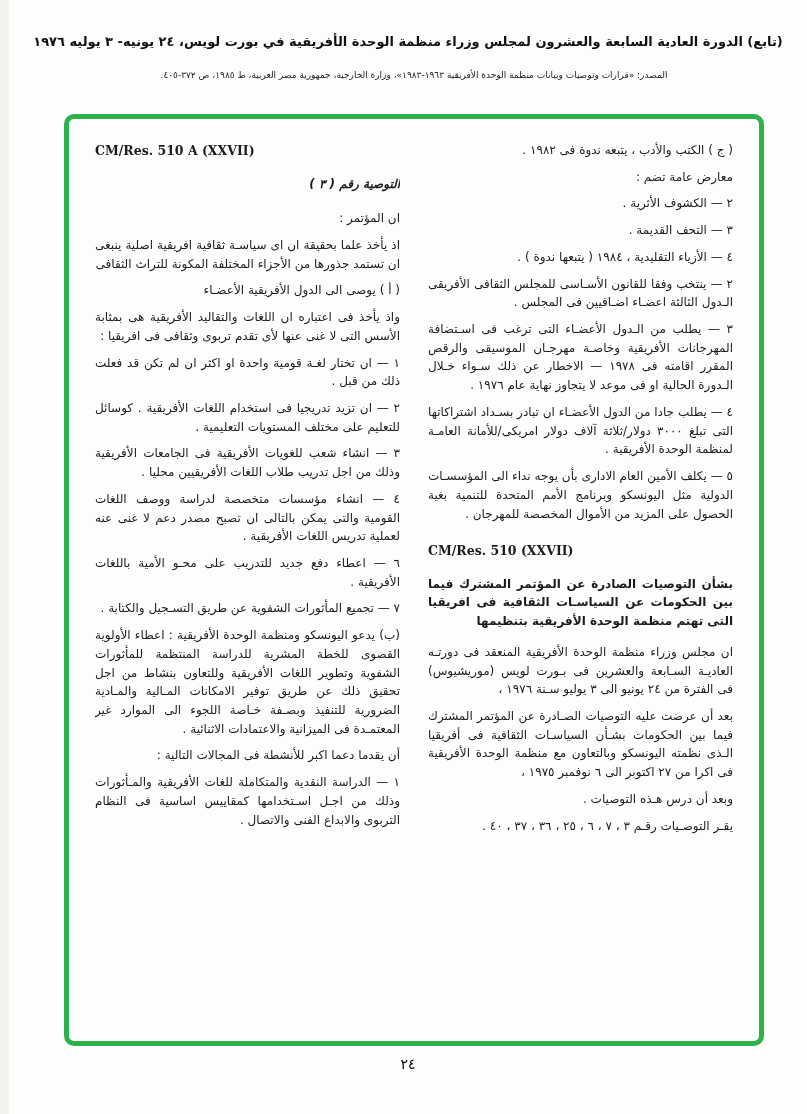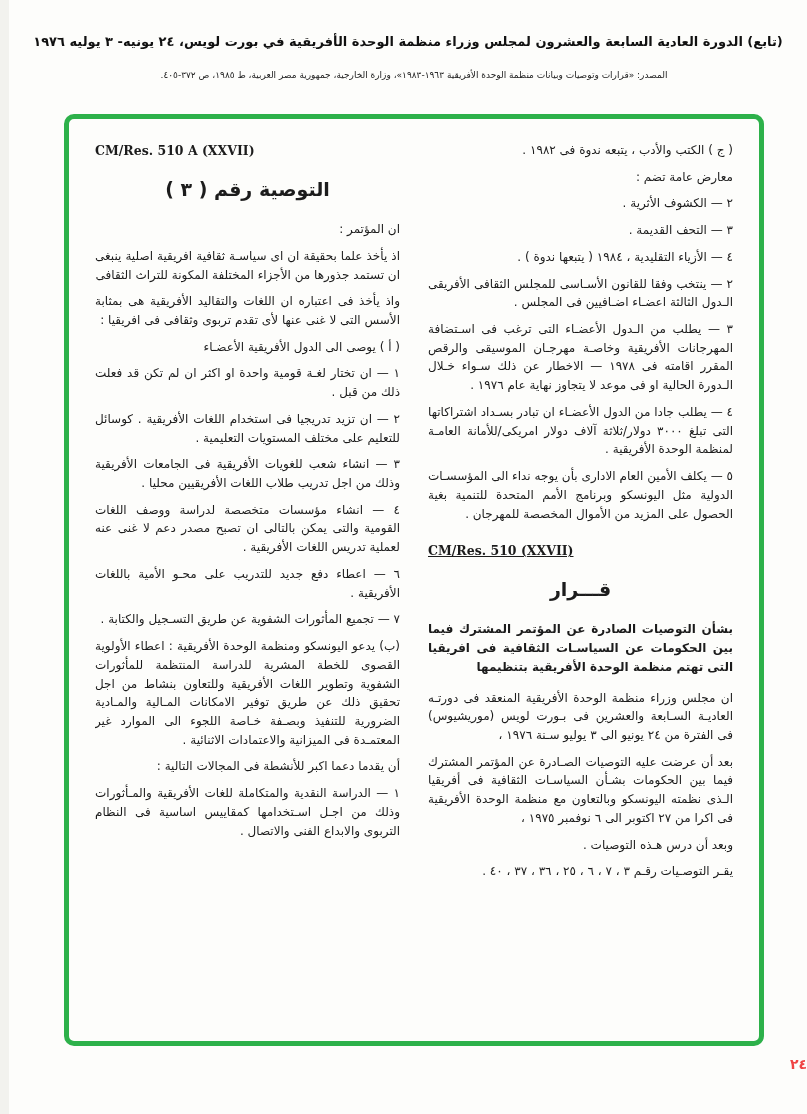--- a/index.html
+++ b/index.html
@@ -56,38 +56,38 @@
   .para { margin: 0 0 8px 0; }
   .ref {
     direction: ltr;
     text-align: left;
     font-size: 12.5px;
     font-weight: 600;
     margin: 0 0 14px 0;
     font-family: "DejaVu Serif", serif;
   }
   .col-title {
-    text-align: center;
     font-weight: bold;
-    font-size: 19px;
+    font-size: 12px;
     margin: 2px 0 16px 0;
+    font-style: italic;
   }
   .col-subtitle {
     font-weight: bold;
     margin: 0 0 12px 0;
     text-align: justify;
   }
-  .ref-mid { margin-top: 18px; text-decoration: underline; }
+  .ref-mid { margin-top: 18px; }
   .page-number {
     position: absolute;
     top: 1056px; left: 0; right: 0;
-    text-align: right;
+    text-align: center;
     font-size: 14px;
-    font-weight: bold;
-    color: #ef4444;
+    font-weight: normal;
+    color: #000000;
   }
 </style>
 </head>
 <body>
 
 <div class="page">
 
   <div class="doc-header">(تابع) الدورة العادية السابعة والعشرون لمجلس وزراء منظمة الوحدة الأفريقية في بورت لويس، ٢٤ يونيه- ٣ يوليه ١٩٧٦</div>
   <div class="doc-source">المصدر: «قرارات وتوصيات وبيانات منظمة الوحدة الأفريقية ١٩٦٣-١٩٨٣»، وزارة الخارجية، جمهورية مصر العربية، ط ١٩٨٥، ص ٣٧٢-٤٠٥.</div>
 
@@ -110,21 +110,20 @@
 
             <p class="para">٢ — ينتخب وفقا للقانون الأسـاسى للمجلس الثقافى الأفريقى الـدول الثالثة اعضـاء اضـافيين فى المجلس .</p>
 
             <p class="para">٣ — يطلب من الـدول الأعضـاء التى ترغب فى اسـتضافة المهرجانات الأفريقية وخاصـة مهرجـان الموسيقى والرقص المقرر اقامته فى ١٩٧٨ — الاخطار عن ذلك سـواء خـلال الـدورة الحالية او فى موعد لا يتجاوز نهاية عام ١٩٧٦ .</p>
 
             <p class="para">٤ — يطلب جادا من الدول الأعضـاء ان تبادر بسـداد اشتراكاتها التى تبلغ ٣٠٠٠ دولار/ثلاثة آلاف دولار امريكى/للأمانة العامـة لمنظمة الوحدة الأفريقية .</p>
 
             <p class="para">٥ — يكلف الأمين العام الادارى بأن يوجه نداء الى المؤسسـات الدولية مثل اليونسكو وبرنامج الأمم المتحدة للتنمية بغية الحصول على المزيد من الأموال المخصصة للمهرجان .</p>
           </div>
         <div class="ref ref-mid">CM/Res. 510 (XXVII)</div>
-        <div class="col-title">قـــرار</div>
         <div class="col-subtitle">بشأن التوصيات الصادرة عن المؤتمر المشترك فيما بين الحكومات عن السياسـات الثقافية فى افريقيا التى تهتم منظمة الوحدة الأفريقية بتنظيمها</div>
         <div>
 
             <p class="para">ان مجلس وزراء منظمة الوحدة الأفريقية المنعقد فى دورتـه العاديـة السـابعة والعشرين فى بـورت لويس (موريشيوس) فى الفترة من ٢٤ يونيو الى ٣ يوليو سـنة ١٩٧٦ ،</p>
 
             <p class="para">بعد أن عرضت عليه التوصيات الصـادرة عن المؤتمر المشترك فيما بين الحكومات بشـأن السياسـات الثقافية فى أفريقيا الـذى نظمته اليونسكو وبالتعاون مع منظمة الوحدة الأفريقية فى اكرا من ٢٧ اكتوبر الى ٦ نوفمبر ١٩٧٥ ،</p>
 
             <p class="para">وبعد أن درس هـذه التوصيات .</p>
 
             <p class="para">يقـر التوصـيات رقـم ٣ ، ٧ ، ٦ ، ٢٥ ، ٣٦ ، ٣٧ ، ٤٠ .</p>
@@ -133,23 +132,23 @@
 
       <div class="col">
         <div class="ref">CM/Res. 510 A (XXVII)</div>
         <div class="col-title">التوصية رقم ( ٣ )</div>
         <div>
 
             <p class="para">ان المؤتمر :</p>
 
             <p class="para">اذ يأخذ علما بحقيقة ان اى سياسـة ثقافية افريقية اصلية ينبغى ان تستمد جذورها من الأجزاء المختلفة المكونة للتراث الثقافى</p>
 
+            <p class="para">( أ ) يوصى الى الدول الأفريقية الأعضـاء</p>
+
             <p class="para">واذ يأخذ فى اعتباره ان اللغات والتقاليد الأفريقية هى بمثابة الأسس التى لا غنى عنها لأى تقدم تربوى وثقافى فى افريقيا :</p>
-
-            <p class="para">( أ ) يوصى الى الدول الأفريقية الأعضـاء</p>
 
             <p class="para">١ — ان تختار لغـة قومية واحدة او اكثر ان لم تكن قد فعلت ذلك من قبل .</p>
 
             <p class="para">٢ — ان تزيد تدريجيا فى استخدام اللغات الأفريقية . كوسائل للتعليم على مختلف المستويات التعليمية .</p>
 
             <p class="para">٣ — انشاء شعب للغويات الأفريقية فى الجامعات الأفريقية وذلك من اجل تدريب طلاب اللغات الأفريقيين محليا .</p>
 
             <p class="para">٤ — انشاء مؤسسات متخصصة لدراسة ووصف اللغات القومية والتى يمكن بالتالى ان تصبح مصدر دعم لا غنى عنه لعملية تدريس اللغات الأفريقية .</p>
 
 

